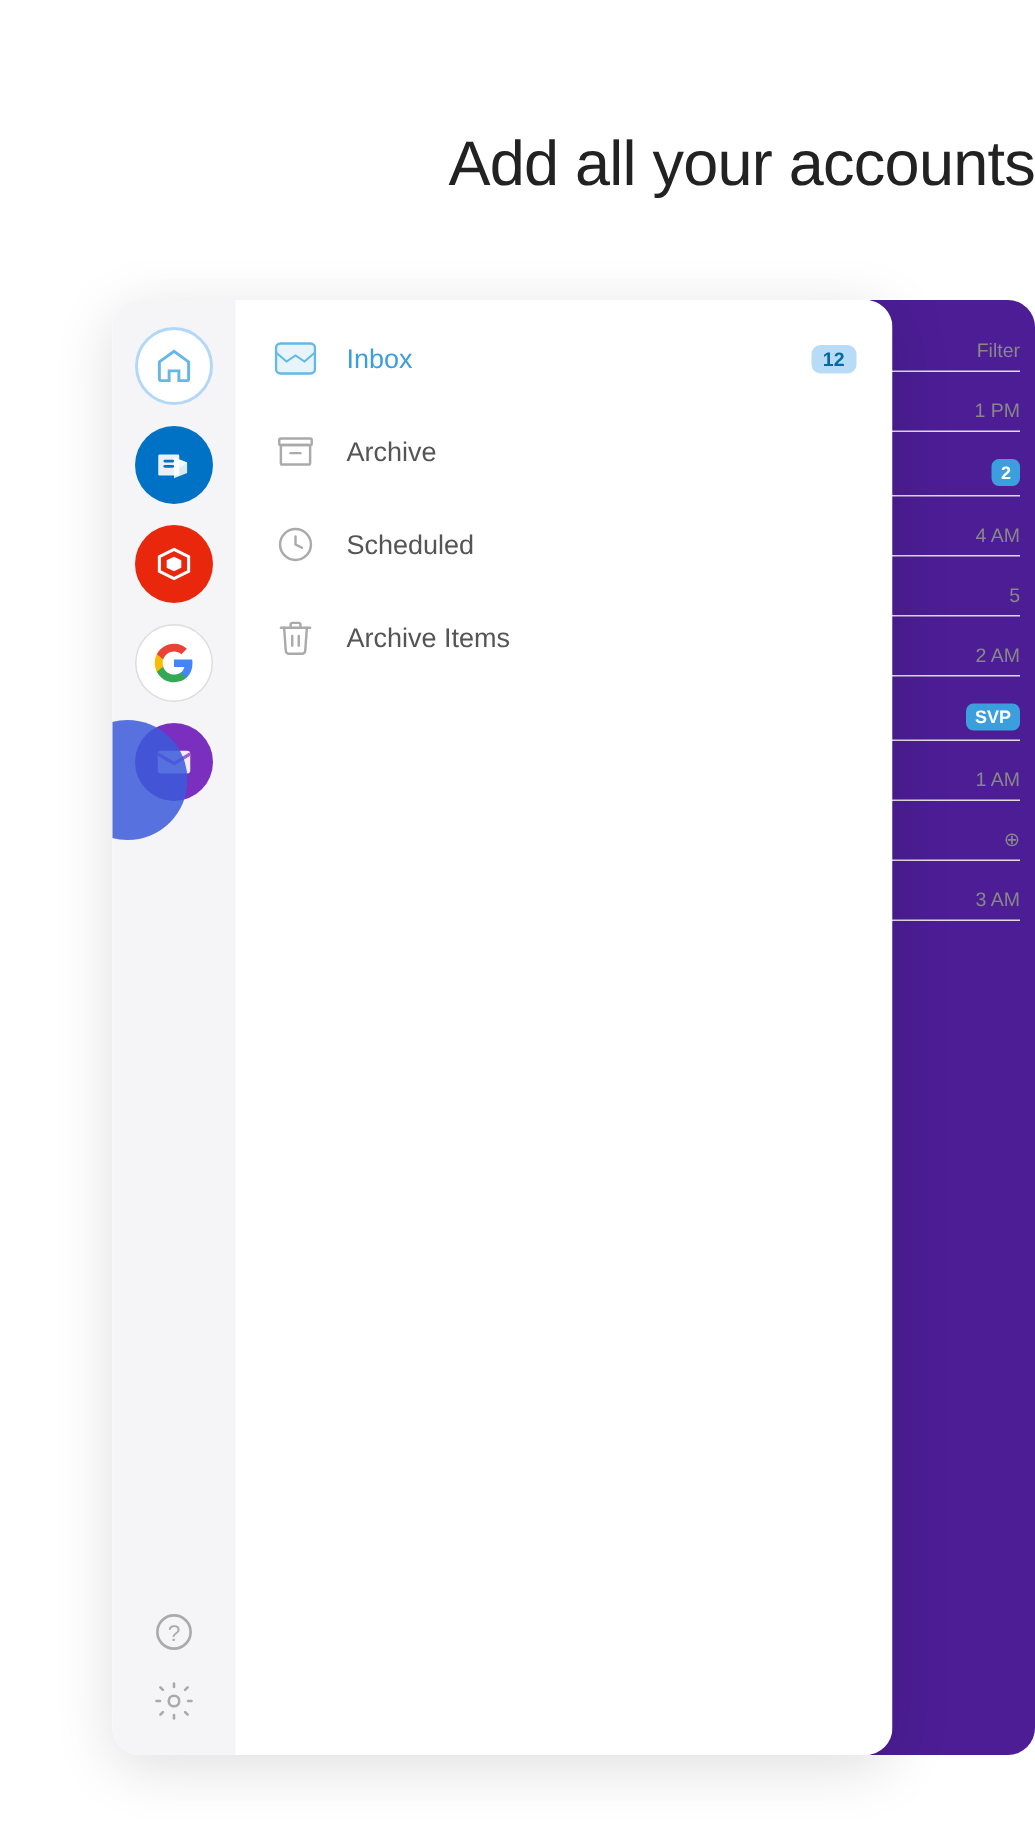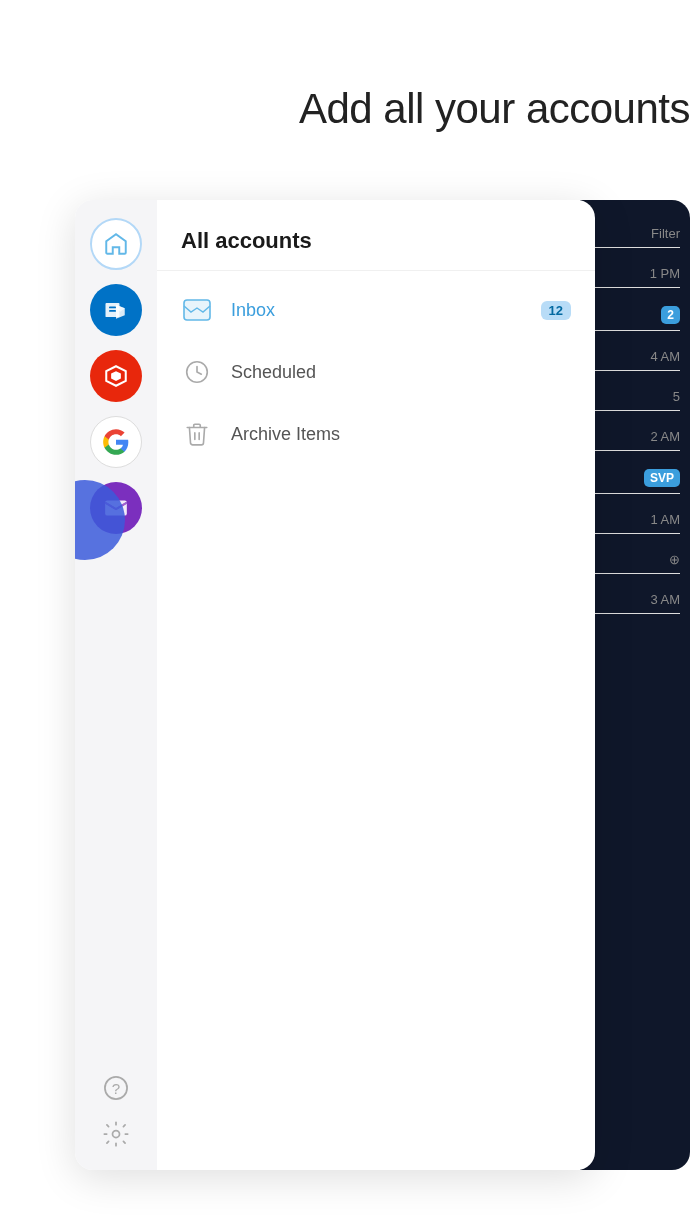--- a/index.html
+++ b/index.html
@@ -167,21 +167,21 @@
       text-align: center;
     }
 
     
     .right-panel {
       position: absolute;
       top: 200px;
       right: 0;
       width: 110px;
       height: 970px;
-      background: #0f172a;
+      background: #4c1d95;
       border-radius: 0 18px 18px 0;
       display: flex;
       flex-direction: column;
       padding: 20px 10px;
       gap: 12px;
       overflow: hidden;
     }
 
     .right-row {
       display: flex;
@@ -327,36 +327,45 @@
       <div style="cursor:pointer;">
         <svg width="28" height="28" viewBox="0 0 24 24" fill="none" xmlns="http://www.w3.org/2000/svg">
           <circle cx="12" cy="12" r="3" stroke="#aaa" stroke-width="1.5"></circle>
           <path d="M12 2v2M12 20v2M4.22 4.22l1.42 1.42M18.36 18.36l1.42 1.42M2 12h2M20 12h2M4.22 19.78l1.42-1.42M18.36 5.64l1.42-1.42" stroke="#aaa" stroke-width="1.5" stroke-linecap="round"></path>
         </svg>
       </div>
     </div>
   </div>
 
   <div class="menu-panel">
-    <div class="menu-header">All accounts</div>
 
     <div class="menu-items">
 
       <div class="menu-item">
         <div class="menu-icon">
           <svg width="28" height="22" viewBox="0 0 28 22" fill="none" xmlns="http://www.w3.org/2000/svg">
             <rect x="1" y="1" width="26" height="20" rx="3" stroke="#62b8e8" stroke-width="1.6" fill="#e8f4fb"></rect>
             <path d="M1 7 L8 13 L14 9 L20 13 L27 7" stroke="#62b8e8" stroke-width="1.4" fill="none"></path>
           </svg>
         </div>
         <span class="menu-label active">Inbox</span>
         <span class="badge">12</span>
       </div>
 
 
+      <div class="menu-item">
+        <div class="menu-icon">
+          <svg width="26" height="26" viewBox="0 0 24 24" fill="none" xmlns="http://www.w3.org/2000/svg">
+            <rect x="2" y="4" width="20" height="4" rx="1" stroke="#aaa" stroke-width="1.5"></rect>
+            <rect x="3" y="8" width="18" height="12" rx="1" stroke="#aaa" stroke-width="1.5"></rect>
+            <line x1="9" y1="13" x2="15" y2="13" stroke="#aaa" stroke-width="1.5" stroke-linecap="round"></line>
+          </svg>
+        </div>
+        <span class="menu-label">Archive</span>
+      </div>
 
 
       <div class="menu-item">
         <div class="menu-icon">
           <svg width="26" height="26" viewBox="0 0 24 24" fill="none" xmlns="http://www.w3.org/2000/svg">
             <circle cx="12" cy="12" r="9.5" stroke="#aaa" stroke-width="1.5"></circle>
             <path d="M12 7 L12 12 L16 14" stroke="#aaa" stroke-width="1.5" stroke-linecap="round" stroke-linejoin="round"></path>
           </svg>
         </div>
         <span class="menu-label">Scheduled</span>

